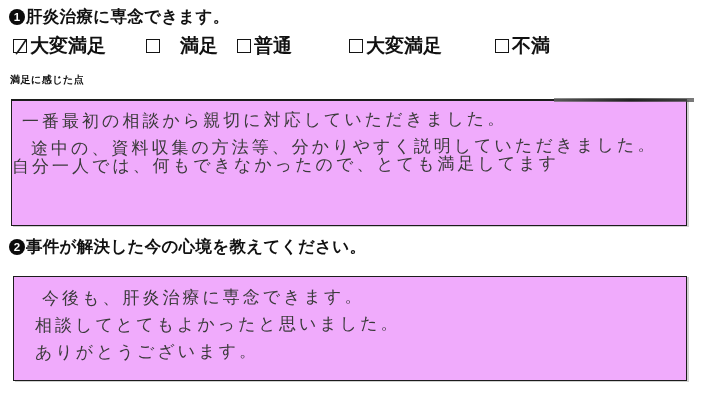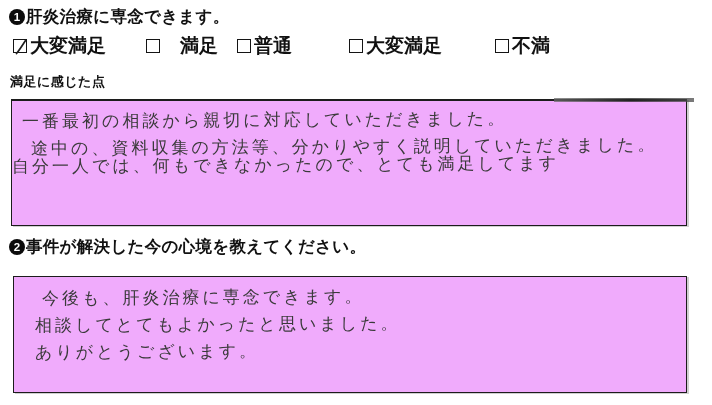--- a/index.html
+++ b/index.html
@@ -81,21 +81,21 @@
     display: none;
     overflow: visible;
   }
   .checkbox.checked .tick { display: block; }
 
   
   .answer-label {
     position: absolute;
     left: 10px;
     top: 73px;
-    font-size: 13px;
+    font-size: 10px;
     font-weight: bold;
     letter-spacing: 0.5px;
   }
 
   
   .answer-box {
     position: absolute;
     background: #f0abfc;
     border: 1.4px solid #1c1c1c;
     box-shadow: 2px 1px 0 rgba(150,150,150,0.45);
@@ -104,21 +104,21 @@
     left: 11px;
     top: 99px;
     width: 676px;
     height: 127px;
     border-top-width: 2px;
   }
   #box2 {
     left: 13px;
     top: 276px;
     width: 674px;
-    height: 117px;
+    height: 105px;
   }
   .scan-smudge {
     position: absolute;
     left: 542px;
     top: -3px;
     width: 140px;
     height: 4px;
     background: linear-gradient(90deg, #6a6a6a, #242424 55%, #4d4d4d);
     opacity: 0.75;
   }

